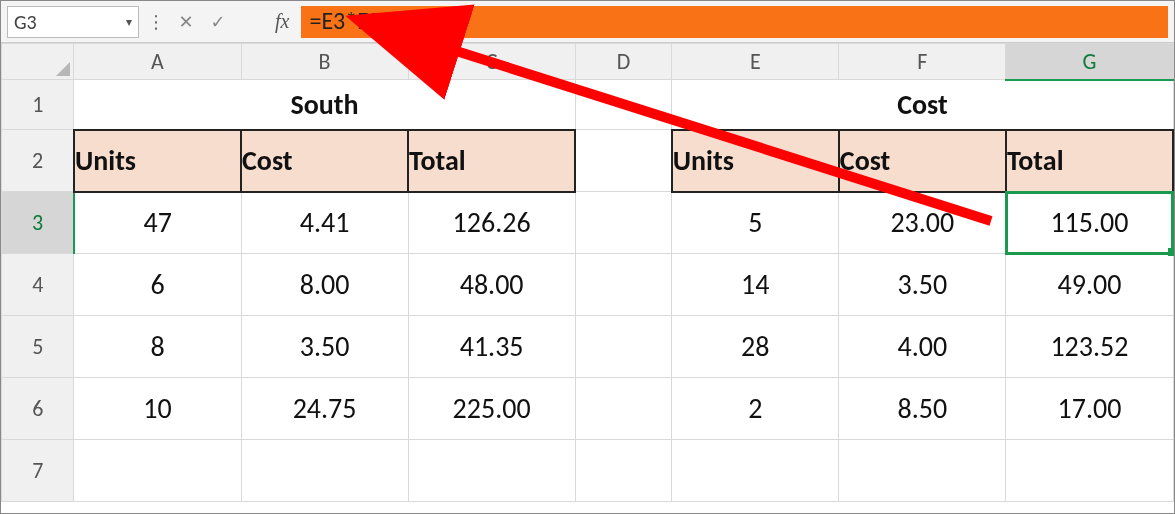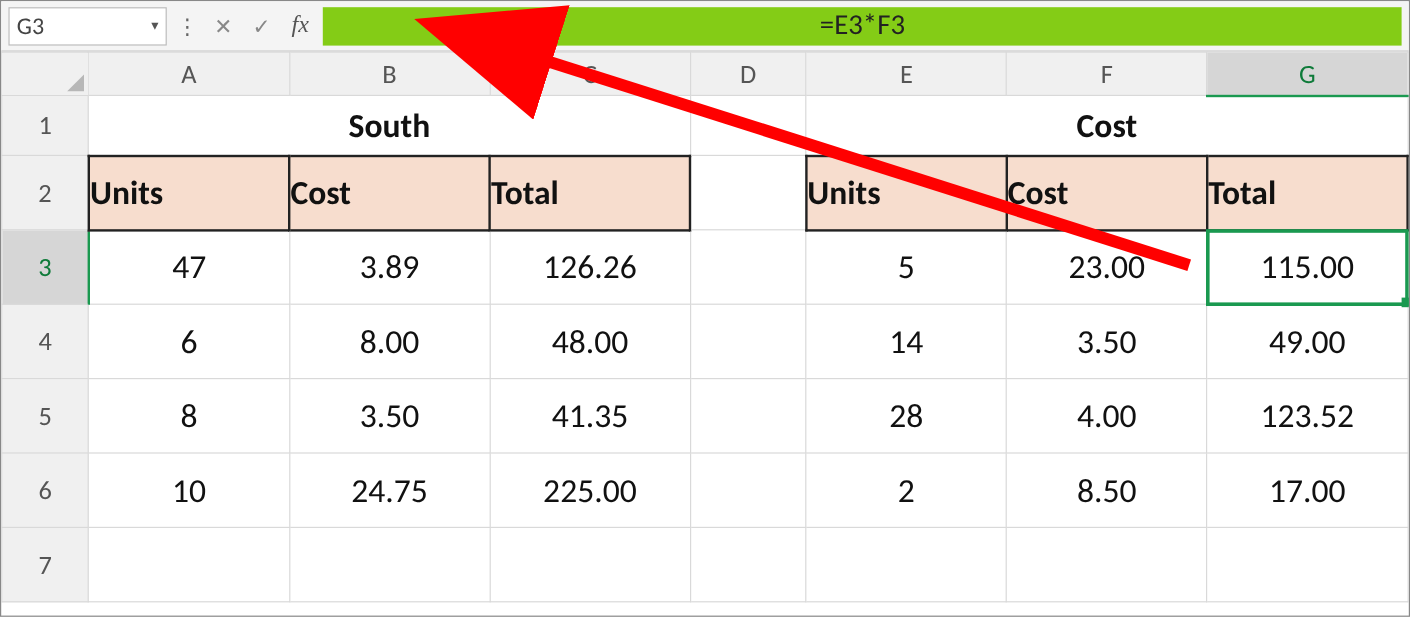--- a/index.html
+++ b/index.html
@@ -5,22 +5,22 @@
   * { box-sizing: border-box; }
   html, body { margin: 0; padding: 0; font-family: Calibri, "Segoe UI", Arial, sans-serif; background: #fff; }
   body { width: 1175px; height: 514px; overflow: hidden; position: relative; border: 1px solid #888; }
 
   
   .formula-row { display: flex; align-items: center; height: 42px; background: #f4f4f4; border-bottom: 1px solid #ccc; padding: 20px 6px; gap: 6px; }
   .name-box { display: flex; align-items: center; background: #fff; border: 1px solid #bbb; height: 32px; width: 132px; padding: 0 6px; font-size: 20px; color: #444; justify-content: space-between; }
   .name-box .chev { font-size: 12px; color: #555; }
   .sep-dots { font-size: 18px; color: #666; padding: 0 2px; }
   .fb-btn { width: 26px; height: 26px; display: flex; align-items: center; justify-content: center; color: #888; font-size: 18px; }
-  .fx-label { font-family: "Times New Roman", serif; font-style: italic; font-size: 20px; color: #555; padding: 0 6px; }
-  .formula-input { flex: 1; background: #84cc16; border: none; height: 32px; padding: 0 8px; font-size: 24px; color: #222; text-align: center; }
+  .fx-label { font-family: "Times New Roman", serif; font-style: italic; font-size: 20px; color: #555; padding: 0 6px; margin-left: 32px; }
+  .formula-input { flex: 1; background: #f97316; border: none; height: 32px; padding: 0 8px; font-size: 24px; color: #222; text-align: left; }
 
   
   .sheet { position: relative; }
   table.grid { border-collapse: collapse; table-layout: fixed; width: 100%; }
   table.grid th, table.grid td { border: 1px solid #d9d9d9; padding: 0; }
   .corner { width: 72px; height: 36px; background: #f0f0f0; border: 1px solid #ccc; position: relative; }
   .corner::after { content: ""; position: absolute; right: 3px; bottom: 3px; width: 0; height: 0; border-left: 14px solid transparent; border-bottom: 14px solid #b7b7b7; }
   th.colh { background: #f0f0f0; height: 36px; font-weight: normal; font-size: 22px; color: #555; text-align: center; }
   th.colh.active { background: #d6d6d6; color: #0f7b3a; border-bottom: 2px solid #1a9950; }
   th.rowh { background: #f0f0f0; width: 72px; font-weight: normal; font-size: 22px; color: #555; text-align: center; }
@@ -93,21 +93,21 @@
       <td class="cell hdr">Cost</td>
       <td class="cell hdr">Total</td>
       <td class="cell"></td>
       <td class="cell hdr">Units</td>
       <td class="cell hdr">Cost</td>
       <td class="cell hdr">Total</td>
     </tr>
     <tr>
       <th class="rowh active">3</th>
       <td class="cell">47</td>
-      <td class="cell">3.89</td>
+      <td class="cell">4.41</td>
       <td class="cell">126.26</td>
       <td class="cell"></td>
       <td class="cell">5</td>
       <td class="cell">23.00</td>
       <td class="cell selected">115.00</td>
     </tr>
     <tr>
       <th class="rowh">4</th>
       <td class="cell">6</td>
       <td class="cell">8.00</td>

